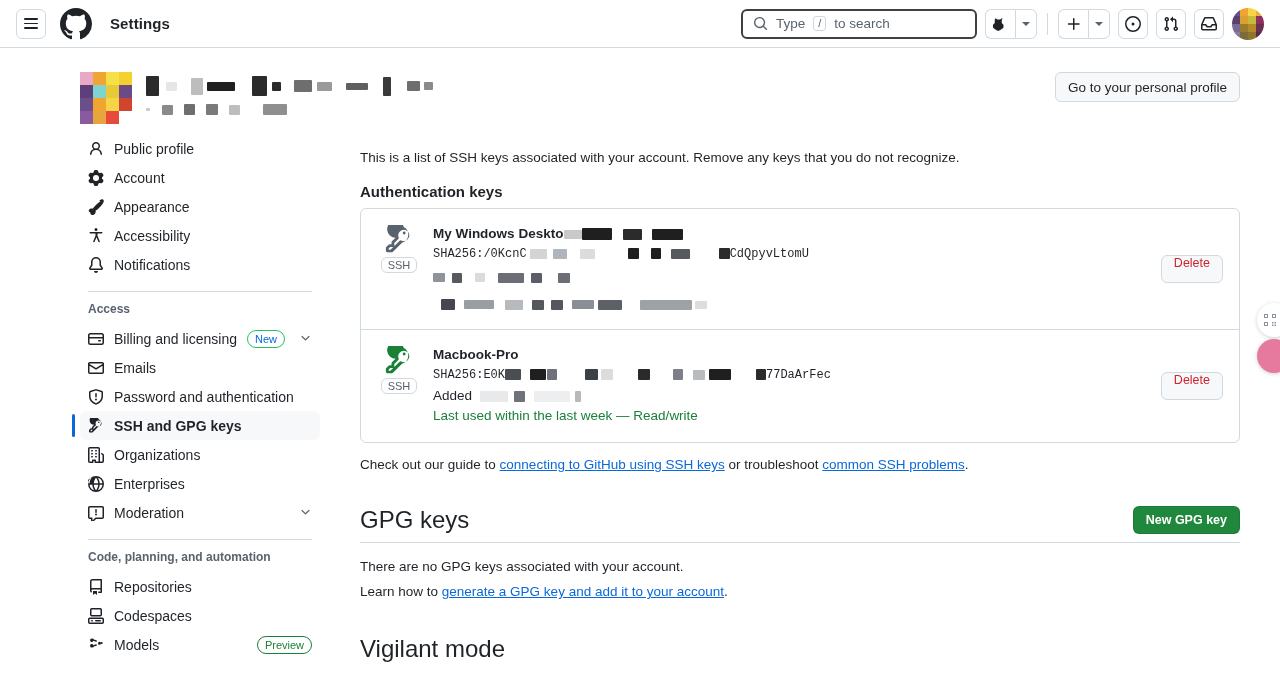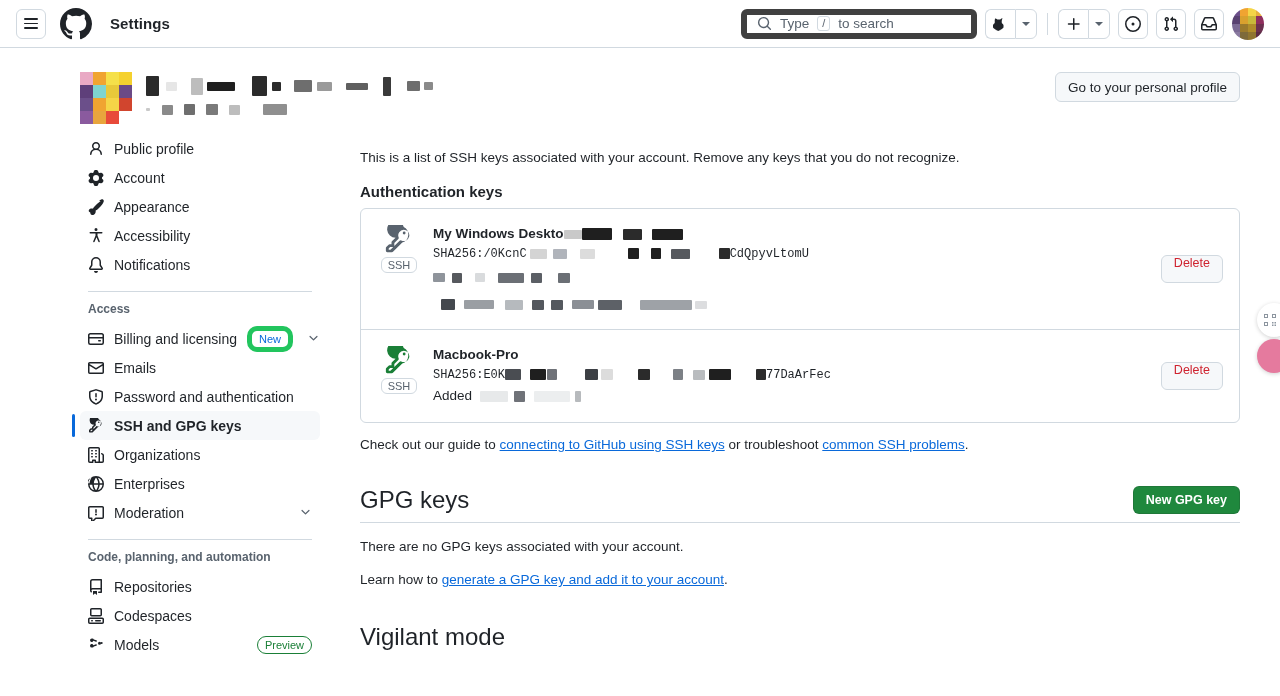--- a/index.html
+++ b/index.html
@@ -40,21 +40,21 @@
   .hdr-title {
     font-size: 15px; font-weight: 600; margin-left: 10px; color: #1f2328;
     letter-spacing: .1px;
   }
   .hdr-right {
     margin-left: auto;
     display: flex; align-items: center; gap: 8px;
   }
   .search-box {
     width: 236px; height: 30px;
-    border: 6px solid #404040;
+    border: 2px solid #404040;
     border-radius: 6px;
     display: flex; align-items: center;
     padding: 0 10px; gap: 8px;
     background: #ffffff;
     color: #59636e; font-size: 13.5px;
     cursor: text;
   }
   .slash-key {
     border: 1px solid #d1d9e0; border-radius: 3px;
     font-size: 11px; line-height: 13px;
@@ -120,21 +120,21 @@
     margin-bottom: 0px;
   }
   .nav-item.selected { background:#f6f8fa; font-weight: 600; }
   .nav-item.selected::before {
     content:""; position:absolute; left:-8px; top:3px;
     width:3px; height:23px; background:#0969da; border-radius:6px;
   }
   .nav-ico { width:16px; height:16px; flex:none; display:flex; align-items:center; justify-content:center; color:#1f2328;}
   .nav-label { flex: 1; white-space: nowrap; }
   .badge-new {
-    border:5px solid #22c55e; color:#0969da;
+    border:1px solid #22c55e; color:#0969da;
     border-radius: 10px; font-size: 11px; line-height: 16px;
     padding: 0 7px; font-weight: 500;
   }
   .badge-preview {
     border:1px solid #1a7f37; color:#1a7f37;
     border-radius: 10px; font-size: 11px; line-height: 16px;
     padding: 0 7px; font-weight: 500;
   }
   .chev { color:#59636e; font-size:11px; margin-left:4px; }
   .nav-sep { height:1px; background:#d1d9e0; margin: 12px 8px 10px 8px; }
@@ -182,21 +182,21 @@
     border:1px solid #d1d9e0; border-radius:6px;
     background:#f6f8fa; color:#cf222e;
     height:28px; padding: 0 12px; font-size:12.5px; font-weight:500;
     cursor:pointer; flex:none; align-self:center;
   }
   .guide { font-size:13.5px; margin-top:14px; color:#1f2328;}
   a.lnk { color:#0969da; text-decoration: underline; cursor:pointer; }
 
   .gpg-sec { margin-top: 34px; }
   .p13 { font-size:13.5px; margin-top:16px; }
-  .p13b { font-size:13.5px; margin-top:18px; }
+  .p13b { font-size:13.5px; margin-top:10px; }
   .vig { font-size:24px; font-weight:400; margin-top: 36px; }
 
   
   .float-w {
     position:absolute; right:-10px;
     width:34px; height:34px; border-radius:50%;
     display:flex; align-items:center; justify-content:center;
     box-shadow: 0 1px 4px rgba(0,0,0,.18);
   }
   #fw1 { top:303px; background:#ffffff; color:#6e7781; }
@@ -543,20 +543,21 @@
             </div>
 
             <div class="key-info">
               <div class="key-title">Macbook-Pro</div>
               <div class="key-fp mono">
                 <span>SHA256:E0K</span><span class="blk" style="width:16px;height:11px;background:#4a4d52;"></span><span class="blk" style="width:16px;height:11px;background:#1f1f1f;margin-left:9px;"></span><span class="blk" style="width:10px;height:11px;background:#6f7278;margin-left:1px;"></span><span class="blk" style="width:13px;height:11px;background:#3c3f44;margin-left:28px;"></span><span class="blk" style="width:12px;height:11px;background:#dcdcdc;margin-left:3px;"></span><span class="blk" style="width:12px;height:11px;background:#2b2b2b;margin-left:25px;"></span><span class="blk" style="width:10px;height:11px;background:#7c8086;margin-left:23px;"></span><span class="blk" style="width:12px;height:10px;background:#b9bcbf;margin-left:10px;"></span><span class="blk" style="width:22px;height:11px;background:#1f1f1f;margin-left:4px;"></span><span class="blk" style="width:10px;height:11px;background:#2b2b2b;margin-left:25px;"></span><span>77DaArFec</span>
               </div>
               <div class="key-meta">
                 <span>Added</span><span class="blk" style="width:28px;height:11px;background:#e7e9ea;margin-left:8px;"></span><span class="blk" style="width:11px;height:11px;background:#6f7278;margin-left:6px;"></span><span class="blk" style="width:36px;height:11px;background:#eceeef;margin-left:9px;"></span><span class="blk" style="width:6px;height:11px;background:#b7babd;margin-left:5px;"></span>
               </div>
+              <div class="key-used">Last used within the last week — Read/write</div>
             </div>
 
             <div class="btn-delete">Delete</div>
           </div>
         </div>
 
         <div class="guide">
           <span>Check out our guide to </span><a class="lnk">connecting to GitHub using SSH keys</a><span> or troubleshoot </span><a class="lnk">common SSH problems</a><span>.</span>
         </div>
 

